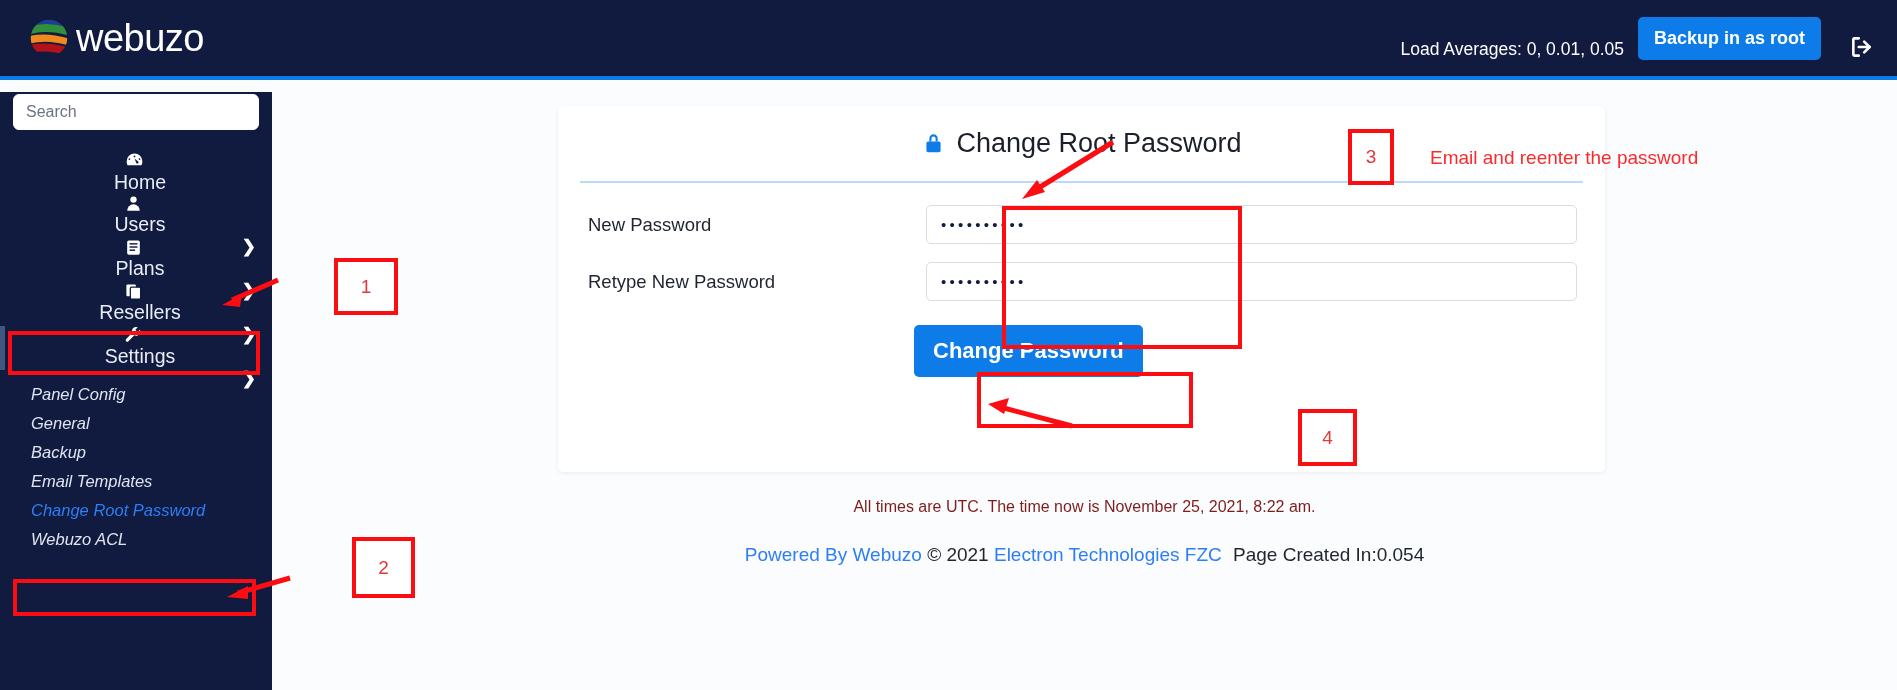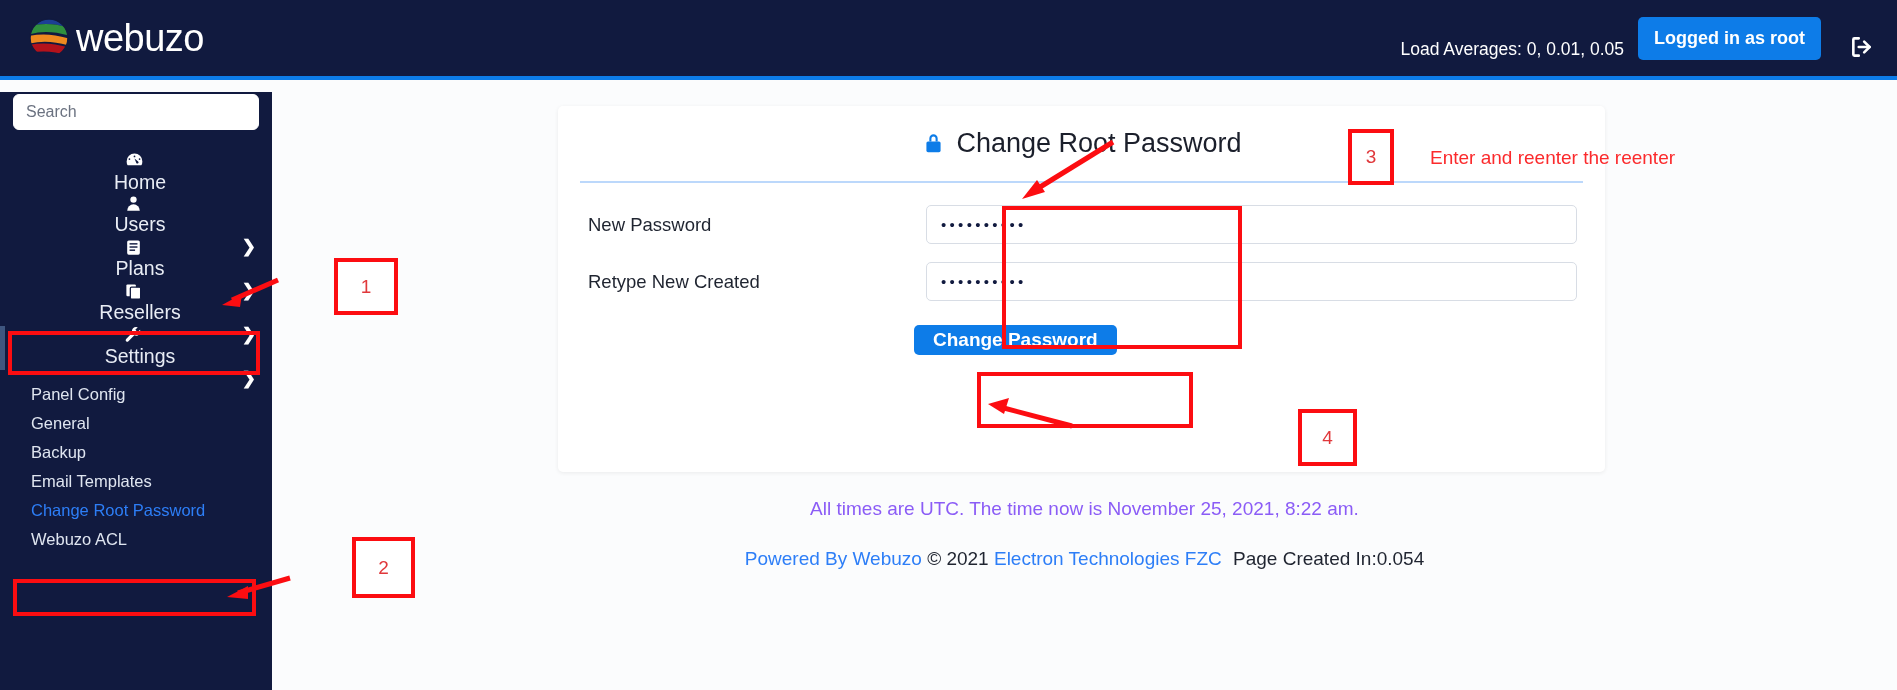--- a/index.html
+++ b/index.html
@@ -62,21 +62,21 @@
   .nav-item .label { margin-left: 6px; }
   .nav-item .chev { margin-left: auto; font-size: 17px; font-weight: bold; color: #fff; }
   .nav-item.active { }
   .nav-item.active .left-accent {
     position: absolute; left: 0; top: 0; width: 5px; height: 100%;
     background: #3f567f;
   }
 
   .subnav-item {
     display: block; height: 29px; line-height: 29px;
-    padding-left: 31px; color: #dfe5f0; font-size: 16.5px; cursor: pointer;
+    padding-left: 31px; color: #dfe5f0; font-size: 16.5px; cursor: pointer; font-style: italic;
   }
   .subnav-item.sel { color: #2d7ef7; }
 
   
   .main { position: absolute; left: 272px; top: 80px; width: 1625px; height: 610px;
           background: #fbfcfd; }
 
   .card {
     position: absolute; left: 286px; top: 26px; width: 1047px; height: 366px;
     background: #ffffff; border-radius: 5px;
@@ -95,26 +95,26 @@
   .form-row.second { margin-top: 18px; }
   .form-label { width: 340px; font-size: 18.5px; color: #1f2430; padding-left: 2px; }
   .pwd-input {
     flex: 1; height: 39px; border: 1px solid #d8dde5; border-radius: 5px;
     background: #fff; padding: 0 14px; font-size: 15px; color: #111a3f;
     letter-spacing: 3.3px; font-family: "Liberation Sans", sans-serif; outline: none;
   }
   .btn-row { margin-top: 24px; padding-left: 356px; }
   .change-btn {
     background: #0d7ce8; color: #fff; border: none; border-radius: 5px;
-    font-size: 19px; font-weight: bold; padding: 4px 19px; cursor: pointer;
+    font-size: 22px; font-weight: bold; padding: 13px 19px; cursor: pointer;
     font-family: "Liberation Sans", sans-serif;
   }
 
   .footer { position: absolute; left: 0; top: 418px; width: 1625px; text-align: center; }
-  .footer-line1 { font-size: 19px; color: #8b5cf6; }
+  .footer-line1 { font-size: 16px; color: #7f1d1d; }
   .footer-line2 { font-size: 19px; color: #1f2430; margin-top: 28px; }
   .footer-link { color: #2d7ef7; }
 
   
   .anno-layer { position: absolute; left: 0; top: 0; width: 1897px; height: 690px;
                 z-index: 20; pointer-events: none; }
   .anno-box {
     position: absolute; border: 4px solid #fc0d11; background: #fff;
     color: #e0383b; font-size: 19px; display: flex;
     align-items: center; justify-content: center;
@@ -146,21 +146,21 @@
             <path d="M-6 33 Q 18 23 50 35 L50 43 Q 18 31 -6 41 Z" fill="#b3121b"></path>
           </g>
           <circle cx="23" cy="23" r="19" fill="none" stroke="#111a3f" stroke-width="1.5"></circle>
         </svg>
       </span>
       <span class="brand-text">webuzo</span>
     </div>
 
     <div class="topbar-right">
       <span class="load-avg">Load Averages: 0, 0.01, 0.05</span>
-      <button class="logged-btn">Logged in as root</button>
+      <button class="logged-btn">Backup in as root</button>
       <span class="logout-icon">
         <svg width="26" height="26" viewBox="0 0 24 24" fill="none" stroke="#ffffff" stroke-width="2.4" stroke-linecap="round" stroke-linejoin="round">
           <path d="M9 4H5a1 1 0 0 0-1 1v14a1 1 0 0 0 1 1h4"></path>
           <polyline points="14 7 19 12 14 17"></polyline>
           <line x1="19" y1="12" x2="9" y2="12"></line>
         </svg>
       </span>
     </div>
   </div>
   <div class="accent-line"></div>
@@ -251,21 +251,21 @@
         <span>Change Root Password</span>
       </div>
       <div class="card-divider"></div>
 
       <div class="form-row">
         <div class="form-label">New Password</div>
         <input class="pwd-input" type="text" readonly="" value="••••••••••" style="">
       </div>
 
       <div class="form-row second">
-        <div class="form-label">Retype New Created</div>
+        <div class="form-label">Retype New Password</div>
         <input class="pwd-input" type="text" readonly="" value="••••••••••" style="">
       </div>
 
       <div class="btn-row">
         <button class="change-btn">Change Password</button>
       </div>
     </div>
 
     <div class="footer">
       <div class="footer-line1">All times are UTC. The time now is November 25, 2021, 8:22 am.</div>
@@ -297,16 +297,16 @@
     <div class="anno-rect" style="left:8px; top:331px; width:252px; height:44px;"></div>
     <div class="anno-rect" style="left:13px; top:579px; width:243px; height:37px;"></div>
     <div class="anno-rect" style="left:1002px; top:206px; width:240px; height:143px;"></div>
     <div class="anno-rect" style="left:977px; top:372px; width:216px; height:56px;"></div>
 
     <div class="anno-box" style="left:334px; top:258px; width:64px; height:57px;">1</div>
     <div class="anno-box" style="left:352px; top:537px; width:63px; height:61px;">2</div>
     <div class="anno-box" style="left:1348px; top:129px; width:46px; height:56px;">3</div>
     <div class="anno-box" style="left:1298px; top:409px; width:59px; height:57px;">4</div>
 
-    <div class="anno-text" style="left:1430px; top:147px;">Enter and reenter the reenter</div>
+    <div class="anno-text" style="left:1430px; top:147px;">Email and reenter the password</div>
   </div>
 
 </div>
 
 </body></html>

